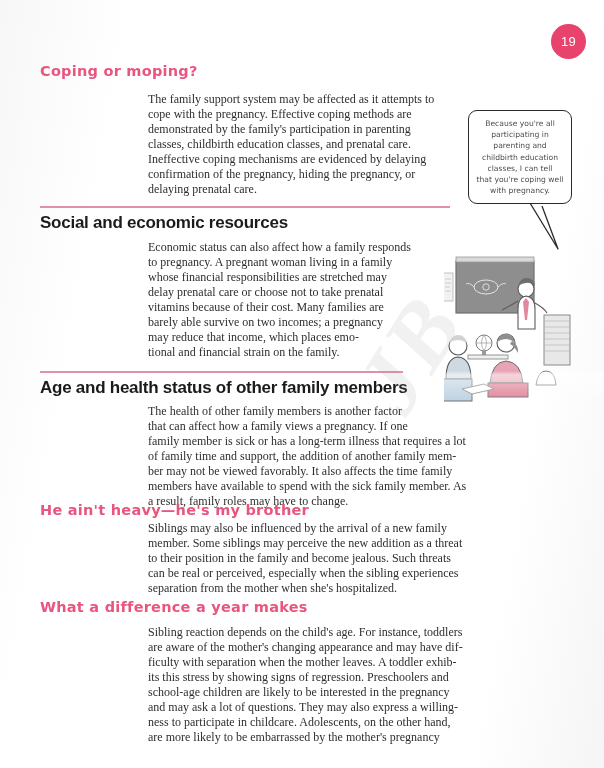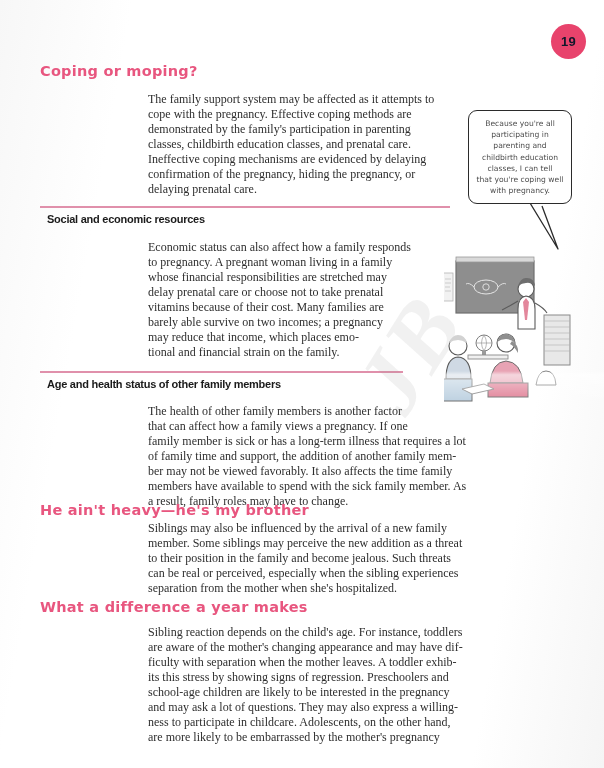--- a/index.html
+++ b/index.html
@@ -50,24 +50,24 @@
     background-repeat: repeat-x;
   }
   .page-badge {
     position: absolute;
     top: 24px;
     left: 551px;
     width: 35px;
     height: 35px;
     border-radius: 50%;
     background: #e8436c;
-    color: #0f172a;
+    color: #ffffff;
     font-family: "Liberation Sans", sans-serif;
     font-size: 13px;
-    font-weight: bold;
+    font-weight: normal;
     display: flex;
     align-items: center;
     justify-content: center;
     letter-spacing: 0.2px;
   }
   
   .script-head {
     position: absolute;
     left: 40px;
     font-family: "DejaVu Sans", sans-serif;
@@ -80,26 +80,25 @@
   .section-rule {
     position: absolute;
     left: 40px;
     height: 2.2px;
     background: #e090ab;
   }
   .bold-head {
     position: absolute;
     left: 40px;
     font-family: "Liberation Sans", sans-serif;
-    font-size: 11px;
+    font-size: 17px;
     font-weight: bold;
     color: #1b1b1b;
     letter-spacing: -0.25px;
     white-space: nowrap;
-    margin-left: 7px;
   }
   
   .body-col {
     position: absolute;
     left: 148px;
     font-family: "Liberation Serif", serif;
     font-size: 12px;
     line-height: 15.05px;
     color: #2e2e2e;
     white-space: pre-line;

